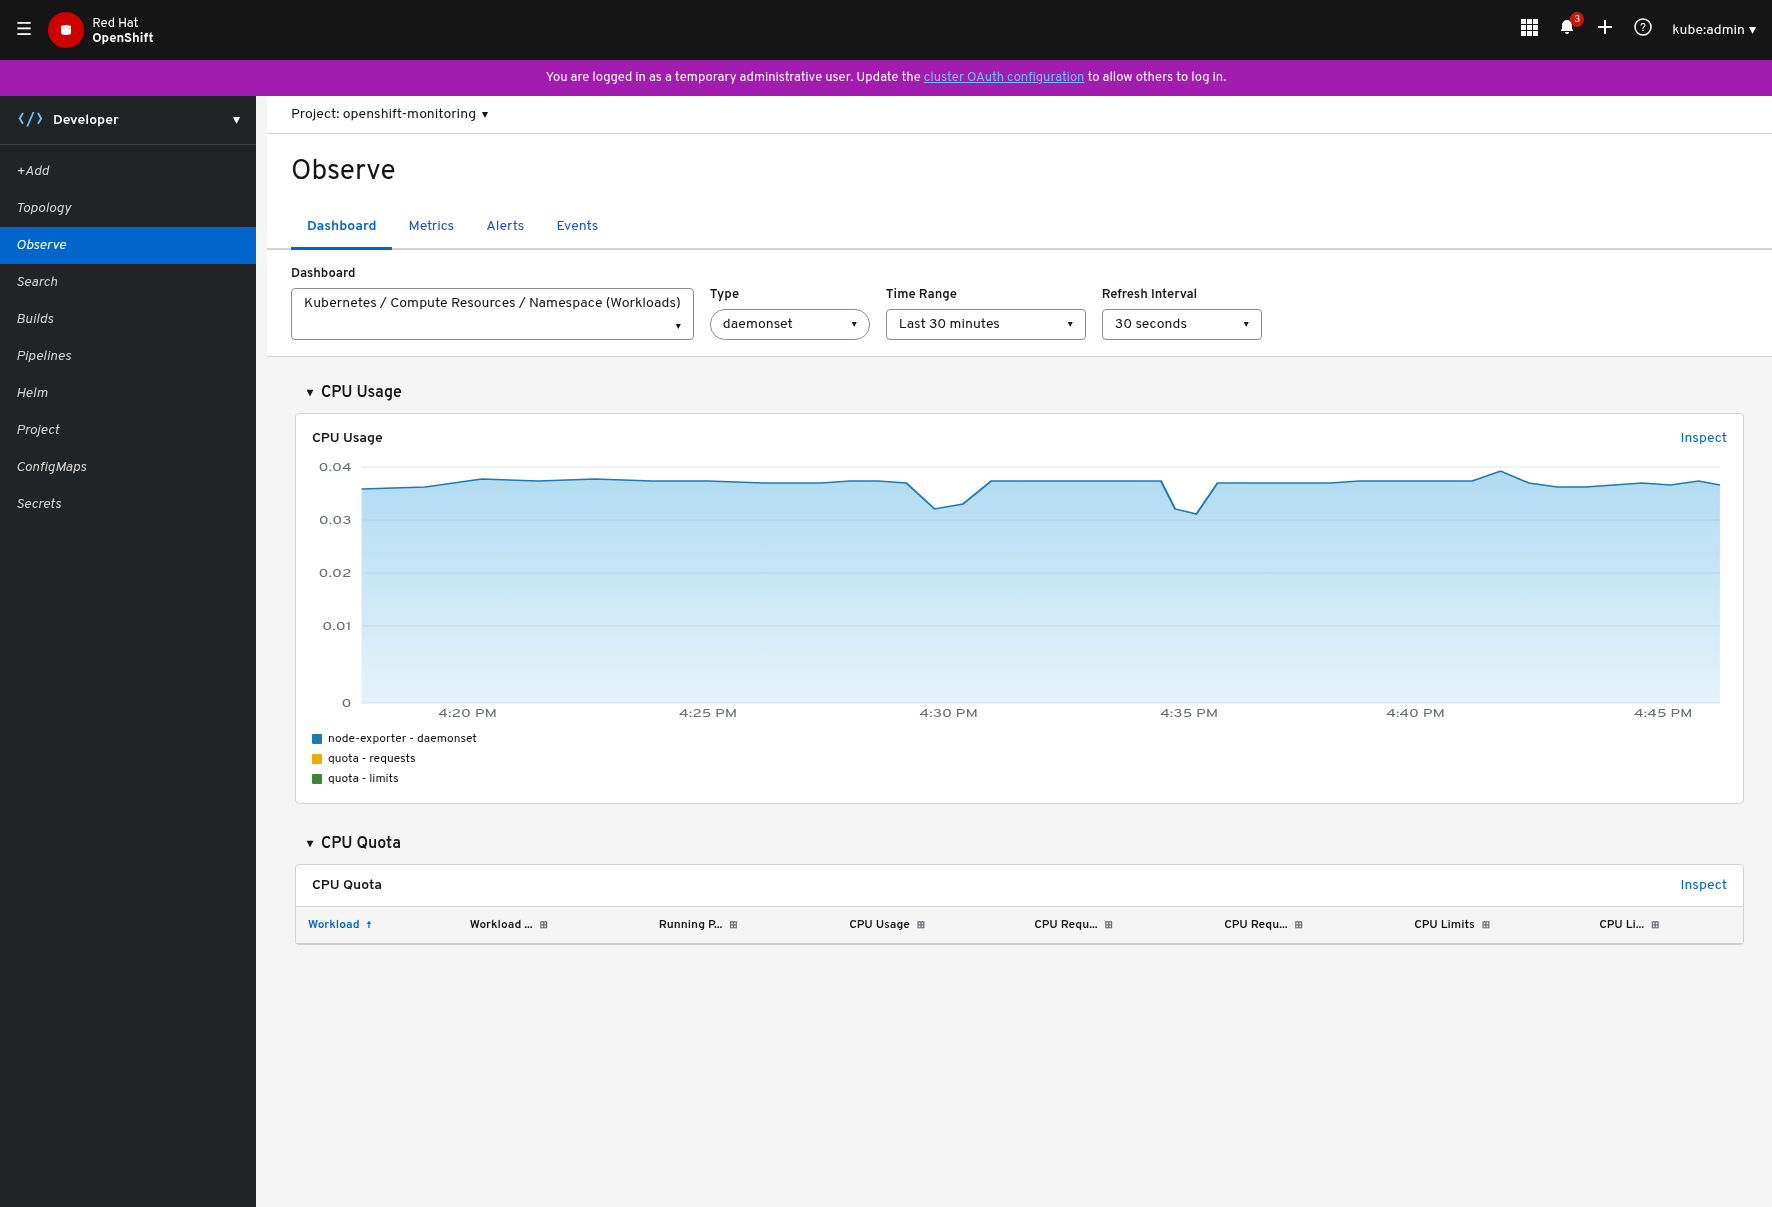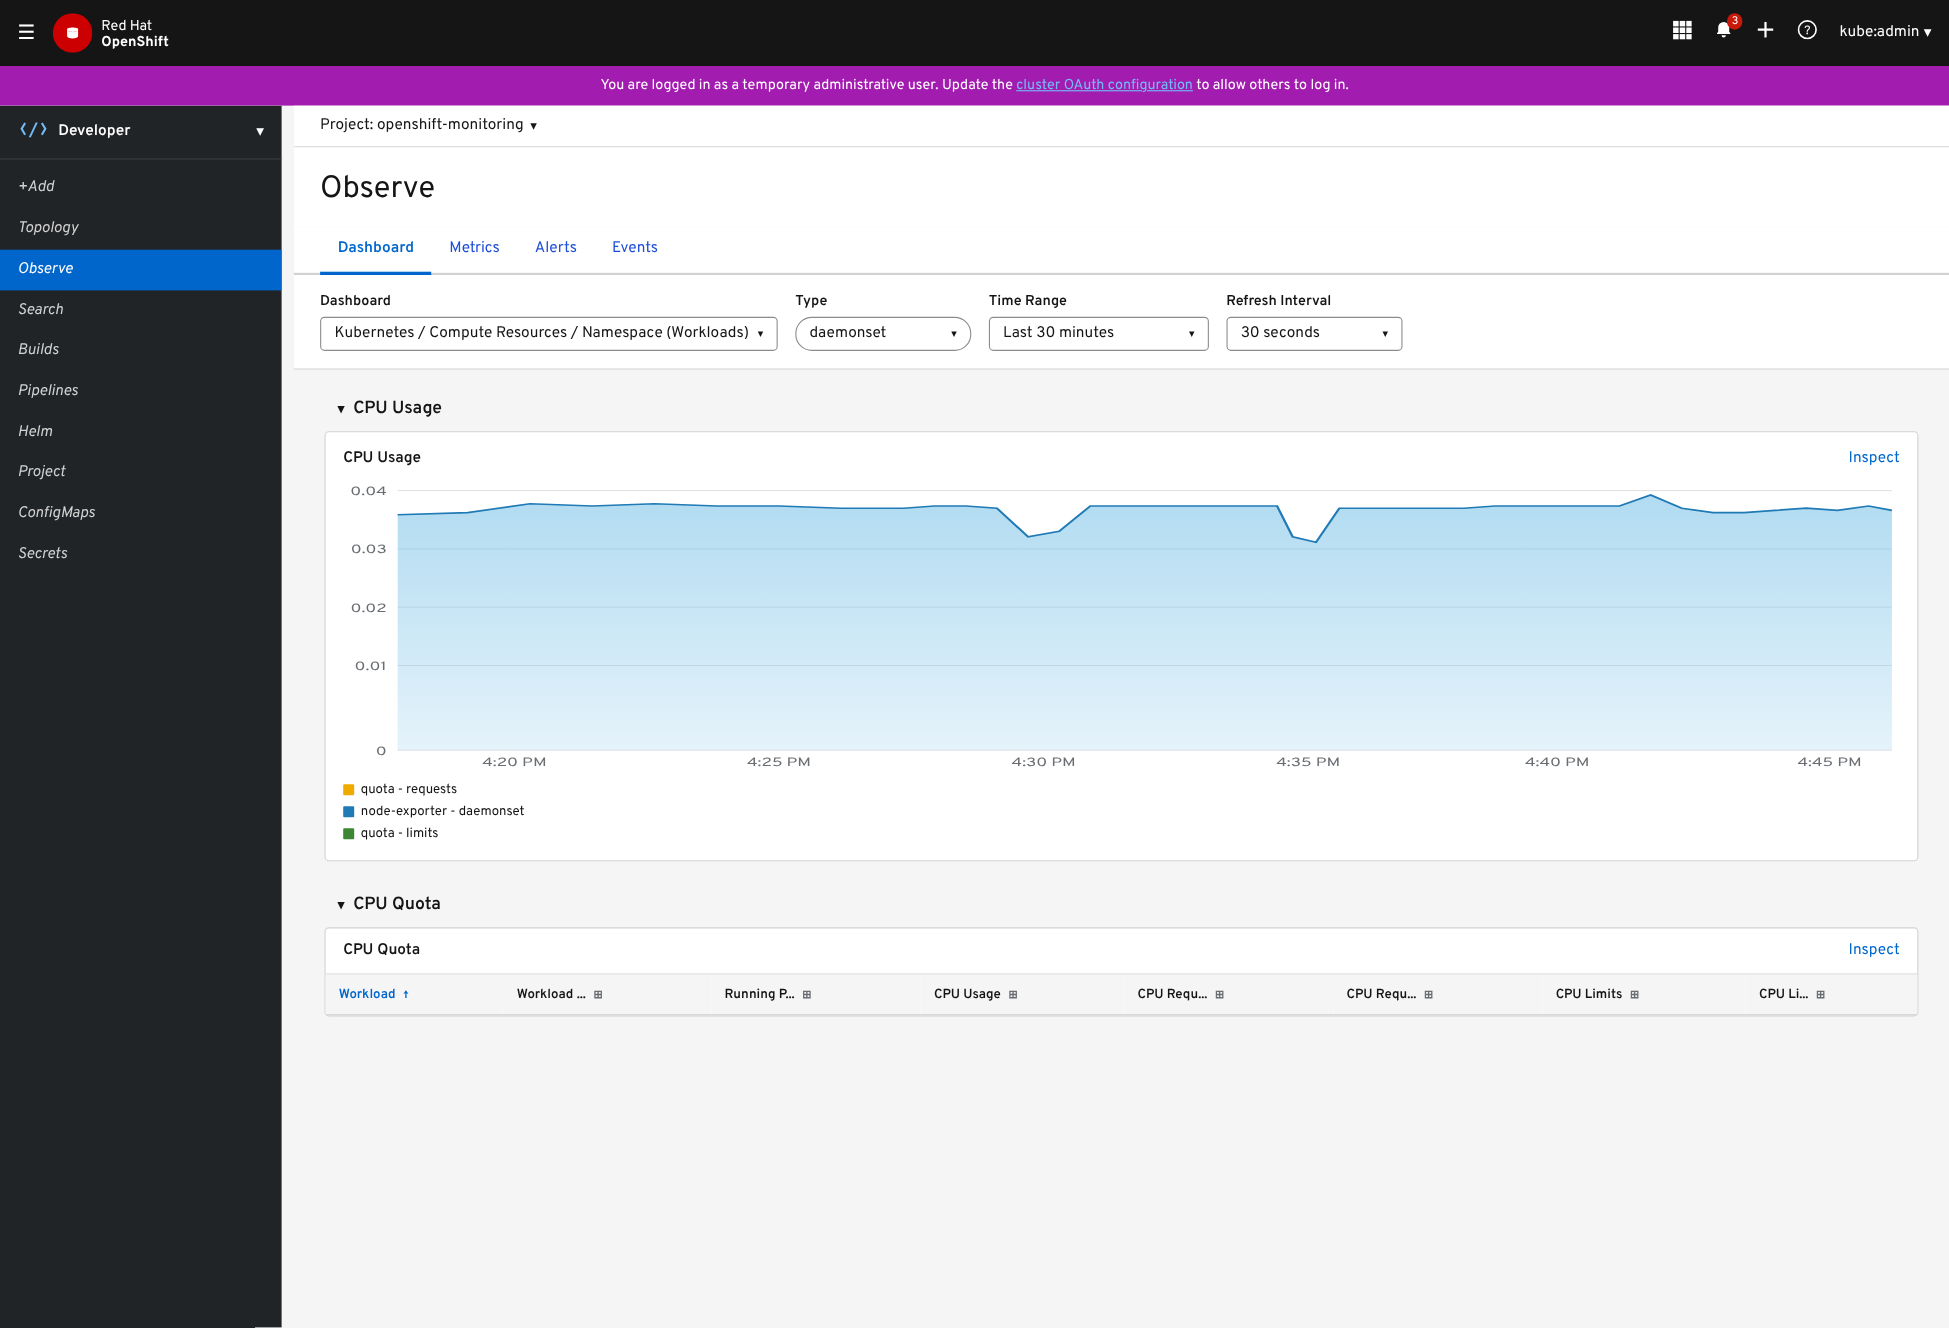--- a/index.html
+++ b/index.html
@@ -239,20 +239,21 @@
       background: #fff;
       padding: 6px 12px;
       cursor: pointer;
       font-size: 14px;
       color: #151515;
       gap: 8px;
       min-width: 120px;
     }
     .filter-select-wide {
       min-width: 380px;
+      flex-direction: column;
     }
     .filter-chevron {
       margin-left: auto;
       font-size: 10px;
       color: #151515;
     }
 
     
     .sections {
       padding: 16px 24px;
@@ -562,26 +563,26 @@
               <text x="110" y="258" font-size="11" fill="#6a6e73" text-anchor="middle">4:20 PM</text>
               <text x="280" y="258" font-size="11" fill="#6a6e73" text-anchor="middle">4:25 PM</text>
               <text x="450" y="258" font-size="11" fill="#6a6e73" text-anchor="middle">4:30 PM</text>
               <text x="620" y="258" font-size="11" fill="#6a6e73" text-anchor="middle">4:35 PM</text>
               <text x="780" y="258" font-size="11" fill="#6a6e73" text-anchor="middle">4:40 PM</text>
               <text x="955" y="258" font-size="11" fill="#6a6e73" text-anchor="middle">4:45 PM</text>
             </svg>
           </div>
           <div class="chart-legend">
             <div class="legend-item">
+              <div class="legend-dot" style="background:#1f7ab5;"></div>
+              <span>node-exporter - daemonset</span>
+            </div>
+            <div class="legend-item">
               <div class="legend-dot" style="background:#f0ab00;"></div>
               <span>quota - requests</span>
-            </div>
-            <div class="legend-item">
-              <div class="legend-dot" style="background:#1f7ab5;"></div>
-              <span>node-exporter - daemonset</span>
             </div>
             <div class="legend-item">
               <div class="legend-dot" style="background:#3e8635;"></div>
               <span>quota - limits</span>
             </div>
           </div>
         </div>
       </div>
 
       <div class="section">

